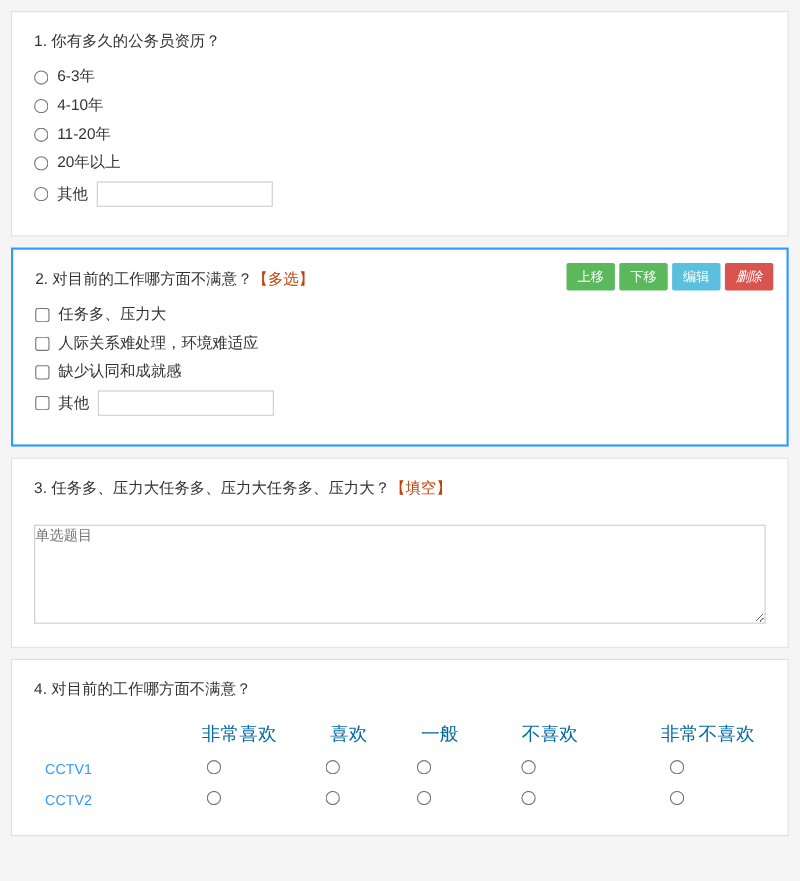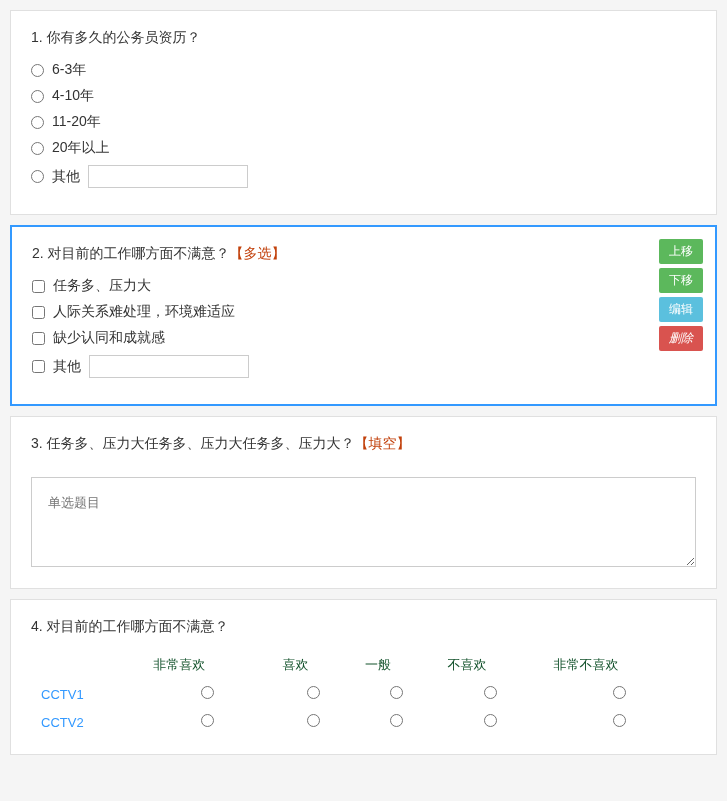--- a/index.html
+++ b/index.html
@@ -56,54 +56,53 @@
       width: 160px;
       font-size: 13px;
       color: #333;
     }
     .action-buttons {
       position: absolute;
       top: 12px;
       right: 12px;
       display: flex;
       gap: 4px;
-      flex-direction: column;
     }
     .action-btn {
       padding: 4px 10px;
       font-size: 12px;
       border: none;
       cursor: pointer;
       color: #fff;
       border-radius: 2px;
     }
     .btn-up { background: #5cb85c; }
     .btn-down { background: #5cb85c; }
     .btn-edit { background: #5bc0de; }
     .btn-delete { background: #d9534f; font-style: italic; }
     .fill-textarea {
       width: 100%;
       height: 90px;
       border: 1px solid #ccc;
-      padding: 16px;
+      padding: 0;
       font-size: 13px;
       color: #999;
       resize: vertical;
       margin-top: 10px;
     }
     .matrix-table {
       width: 100%;
       border-collapse: collapse;
       margin-top: 10px;
     }
     .matrix-table th {
-      text-align: left;
+      text-align: right;
       font-weight: normal;
-      color: #14532d;
-      font-size: 13px;
+      color: #0369a1;
+      font-size: 17px;
       padding: 6px 10px;
     }
     .matrix-table td {
       text-align: center;
       padding: 6px 10px;
     }
     .matrix-table td.row-label {
       text-align: left;
       color: #3399ff;
       font-size: 13px;

